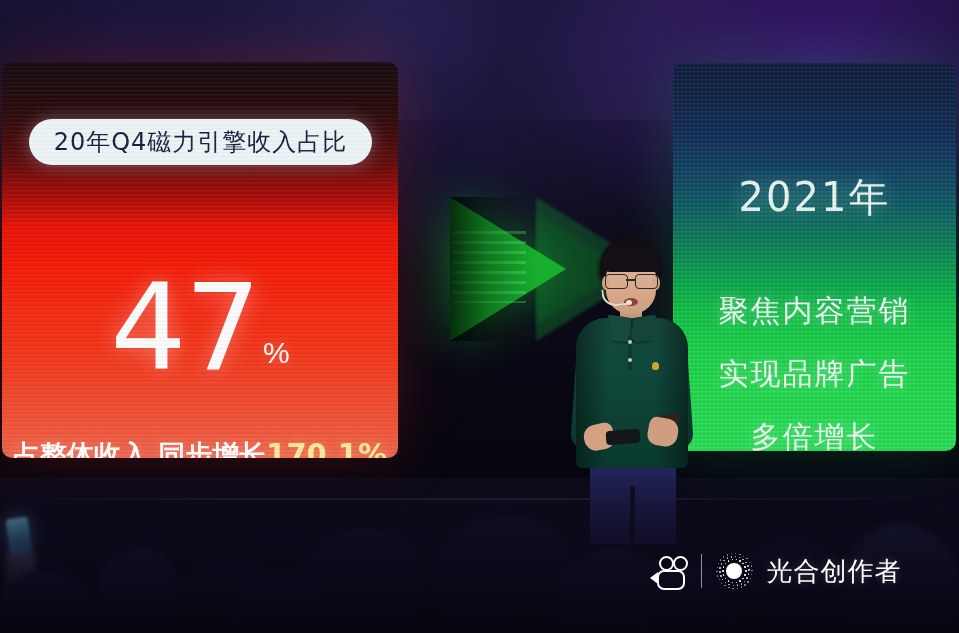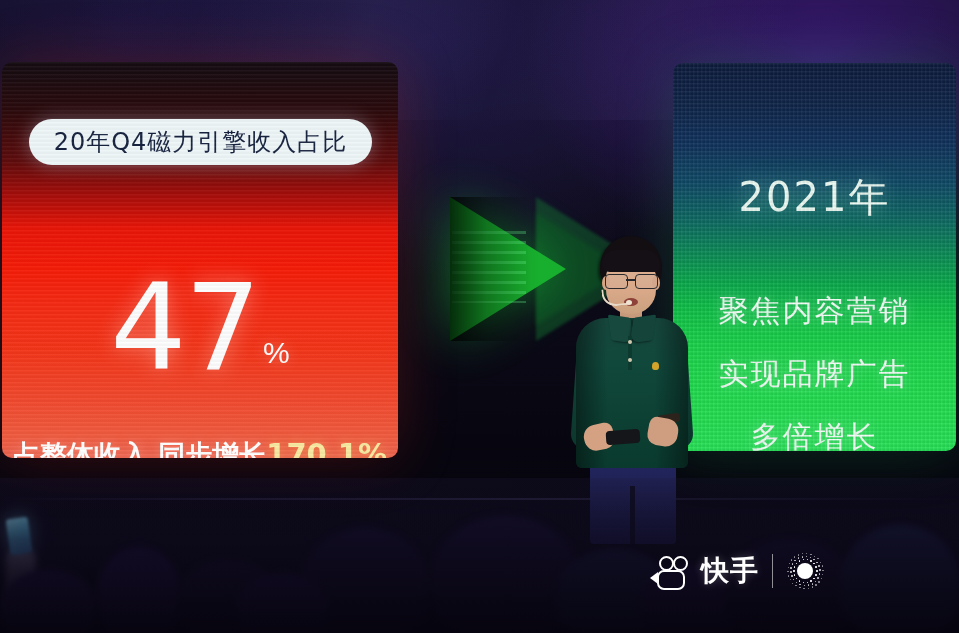--- a/index.html
+++ b/index.html
@@ -454,21 +454,20 @@
     <div class="aud-haze"></div>
   </div>
 
   <div class="logobar">
     <div class="ks-mark">
       <div class="ks-c1"></div>
       <div class="ks-c2"></div>
       <div class="ks-body"></div>
       <div class="ks-tri"></div>
     </div>
-    <div class="ks-word">快手</div>
     <div class="divider"></div>
     <div class="gh-mark">
       <div class="gh-ring"></div>
     <div class="gh-dot" style="left: 29.75px; top: 18.25px; width: 1.5px; height: 1.5px; opacity: 1;"></div>
         <div class="gh-dot" style="left: 29.0565px; top: 22.1832px; width: 1.5px; height: 1.5px; opacity: 1;"></div>
         <div class="gh-dot" style="left: 27.0595px; top: 25.6421px; width: 1.5px; height: 1.5px; opacity: 1;"></div>
         <div class="gh-dot" style="left: 24px; top: 28.2093px; width: 1.5px; height: 1.5px; opacity: 1;"></div>
         <div class="gh-dot" style="left: 20.247px; top: 29.5753px; width: 1.5px; height: 1.5px; opacity: 1;"></div>
         <div class="gh-dot" style="left: 16.253px; top: 29.5753px; width: 1.5px; height: 1.5px; opacity: 1;"></div>
         <div class="gh-dot" style="left: 12.5px; top: 28.2093px; width: 1.5px; height: 1.5px; opacity: 1;"></div>
@@ -525,15 +524,16 @@
         <div class="gh-dot" style="left: 15.4902px; top: 1.08525px; width: 1.3px; height: 1.3px; opacity: 0.56;"></div>
         <div class="gh-dot" style="left: 19.705px; top: 0.90254px; width: 1.3px; height: 1.3px; opacity: 0.56;"></div>
         <div class="gh-dot" style="left: 23.8411px; top: 1.73381px; width: 1.3px; height: 1.3px; opacity: 0.56;"></div>
         <div class="gh-dot" style="left: 27.6581px; top: 3.53076px; width: 1.3px; height: 1.3px; opacity: 0.56;"></div>
         <div class="gh-dot" style="left: 30.9341px; top: 6.18895px; width: 1.3px; height: 1.3px; opacity: 0.56;"></div>
         <div class="gh-dot" style="left: 33.4787px; top: 9.55389px; width: 1.3px; height: 1.3px; opacity: 0.56;"></div>
         <div class="gh-dot" style="left: 35.1442px; top: 13.43px; width: 1.3px; height: 1.3px; opacity: 0.56;"></div>
         <div class="gh-dot" style="left: 35.8336px; top: 17.5921px; width: 1.3px; height: 1.3px; opacity: 0.56;"></div>
         <div class="gh-dot" style="left: 35.5069px; top: 21.7982px; width: 1.3px; height: 1.3px; opacity: 0.56;"></div>
       </div>
+    <div class="gh-word">光合创作者</div>
   </div>
 
 </div>
 
 </body></html>

